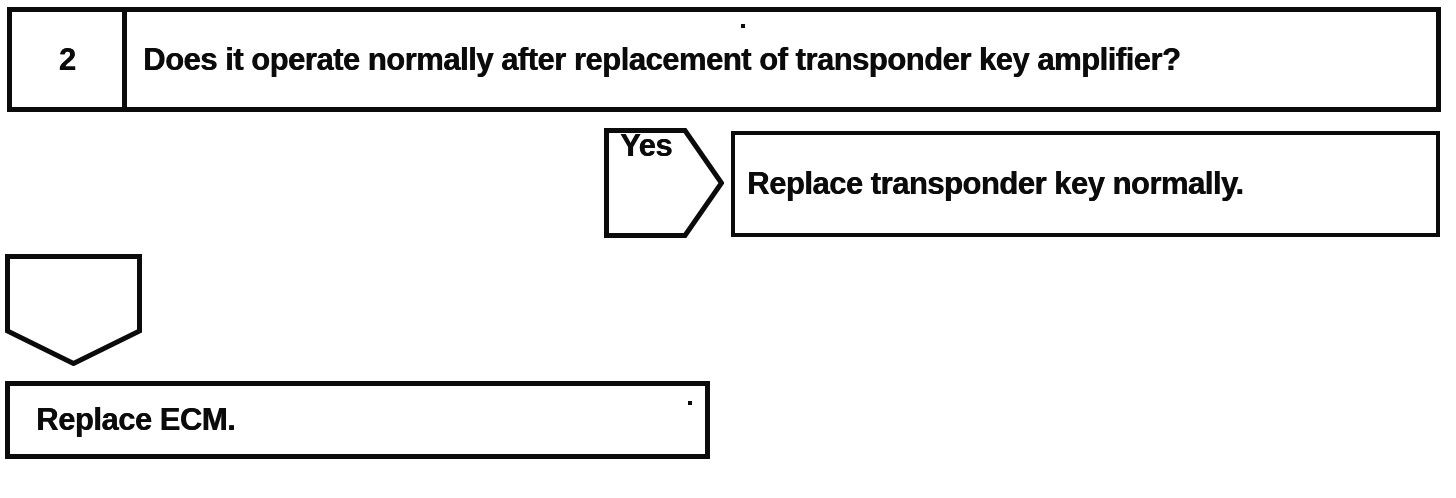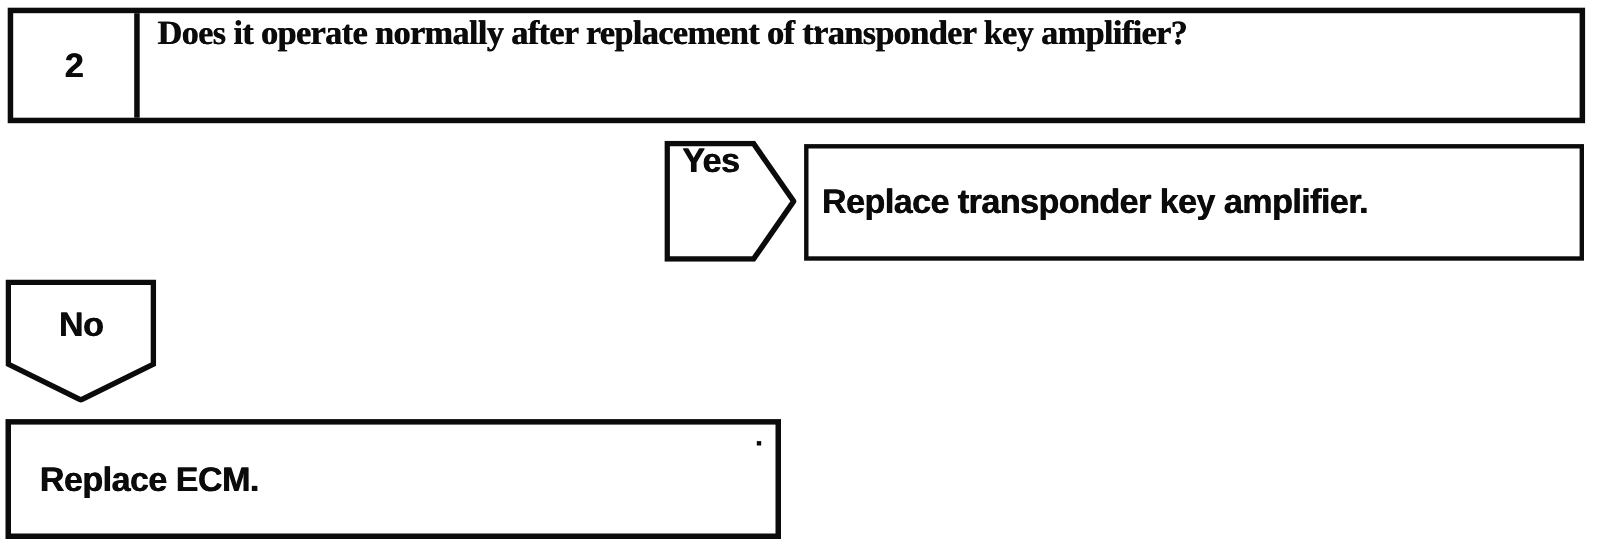--- a/index.html
+++ b/index.html
@@ -40,22 +40,22 @@
     width: 110px;
     border-right: 5px solid #0b0b0b;
     display: flex;
     align-items: center;
     justify-content: center;
     flex: 0 0 auto;
   }
   .question-text {
     flex: 1;
     display: flex;
+    align-items: center;
     padding-left: 16px;
-    font-family: Liberation Serif, serif;
   }
   
   .yes-pentagon {
     position: absolute;
     left: 604px; top: 128px;
     width: 120px; height: 110px;
   }
   .yes-label {
     position: absolute;
     left: 604px; top: 128px;
@@ -80,21 +80,21 @@
   .no-label {
     position: absolute;
     left: 5px; top: 254px;
     width: 137px; height: 82px;
     display: flex;
     align-items: center;
     justify-content: center;
   }
   .ecm-box {
     left: 5px; top: 381px;
-    width: 705px; height: 109px;
+    width: 705px; height: 78px;
     border: 5px solid #0b0b0b;
     display: flex;
     align-items: center;
     padding-left: 26px;
   }
   
   .speck {
     position: absolute;
     width: 4px; height: 4px;
     background: #0b0b0b;
@@ -115,29 +115,26 @@
   </div>
 
   <svg class="yes-pentagon" viewBox="0 0 120 110" xmlns="http://www.w3.org/2000/svg">
     <polygon points="2.5,2.5 81,2.5 117.5,55 81,107.5 2.5,107.5" fill="#ffffff" stroke="#0b0b0b" stroke-width="5" stroke-linejoin="miter"></polygon>
   </svg>
   <div class="yes-label">
     <span class="txt">Yes</span>
   </div>
 
   <div class="box yes-box">
-    <span class="txt">Replace transponder key amplifier.</span>
+    <span class="txt">Replace transponder key normally.</span>
   </div>
 
   <svg class="no-pentagon" viewBox="0 0 137 112" xmlns="http://www.w3.org/2000/svg">
     <polygon points="2.5,2.5 134.5,2.5 134.5,77 68.5,109.5 2.5,77" fill="#ffffff" stroke="#0b0b0b" stroke-width="5" stroke-linejoin="miter"></polygon>
   </svg>
-  <div class="no-label">
-    <span class="txt">No</span>
-  </div>
 
   <div class="box ecm-box">
     <span class="txt">Replace ECM.</span>
   </div>
 
   <div class="speck" style="left:741px; top:24px;"></div>
   <div class="speck" style="left:688px; top:401px;"></div>
 
 </div>
 

